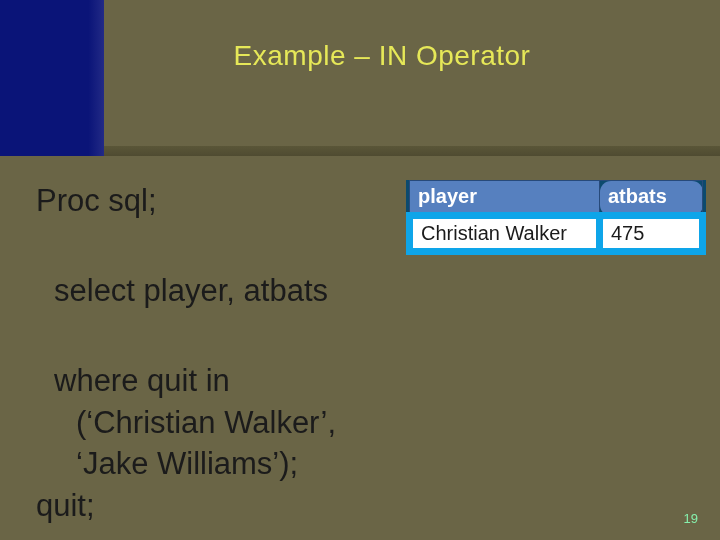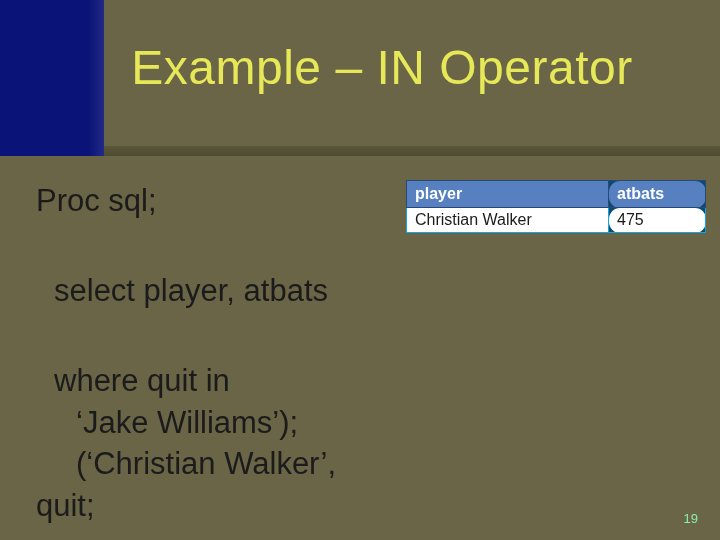--- a/index.html
+++ b/index.html
@@ -40,21 +40,21 @@
     height: 10px;
     background: linear-gradient(to bottom, #5a5638 0%, #4f4b31 100%);
   }
   .title {
     position: absolute;
     left: 104px;
     top: 40px;
     width: 556px;
     text-align: center;
     color: #e6e858;
-    font-size: 48px;
+    font-size: 28px;
     font-weight: 400;
     letter-spacing: 0.5px;
   }
   .body-area {
     position: absolute;
     left: 36px;
     top: 180px;
     width: 648px;
     height: 320px;
   }
@@ -71,34 +71,34 @@
   .table-wrap {
     position: absolute;
     left: 370px;
     top: 0;
     width: 300px;
   }
   table.result {
     border-collapse: collapse;
     width: 100%;
     background: #0c4a6e;
-    font-size: 16px;
+    font-size: 20px;
   }
   table.result th {
     background: #5680bf;
     color: #ffffff;
     text-align: left;
     font-weight: bold;
     padding: 4px 8px;
     border: 1px solid #274a7a;
   }
   table.result td {
     color: #1b1b1b;
     padding: 3px 8px;
-    border: 1px solid #0ea5e9;
+    border: 7px solid #0ea5e9;
     background: #ffffff;
   }
   table.result td.num, table.result th.num {
     width: 80px;
     border-radius: 11px;
   }
   .page-num {
     position: absolute;
     right: 22px;
     bottom: 14px;
@@ -116,22 +116,22 @@
     <div class="underline-bar"></div>
     <div class="title">Example – IN Operator</div>
   </div>
 
   <div class="body-area">
 
     <div class="code-block">
       <span>Proc sql;</span><br>
       <span class="ind1">select player, atbats</span>
       <span class="ind1">where quit in</span>
+      <span class="ind2">(‘Christian Walker’,</span>
       <span class="ind2">‘Jake Williams’);</span>
-      <span class="ind2">(‘Christian Walker’,</span>
       <span>quit;</span>
     </div>
 
     <div class="table-wrap">
       <table class="result">
         <tbody>
             <tr>
           <th>player</th>
           <th class="num">atbats</th>
         </tr>

